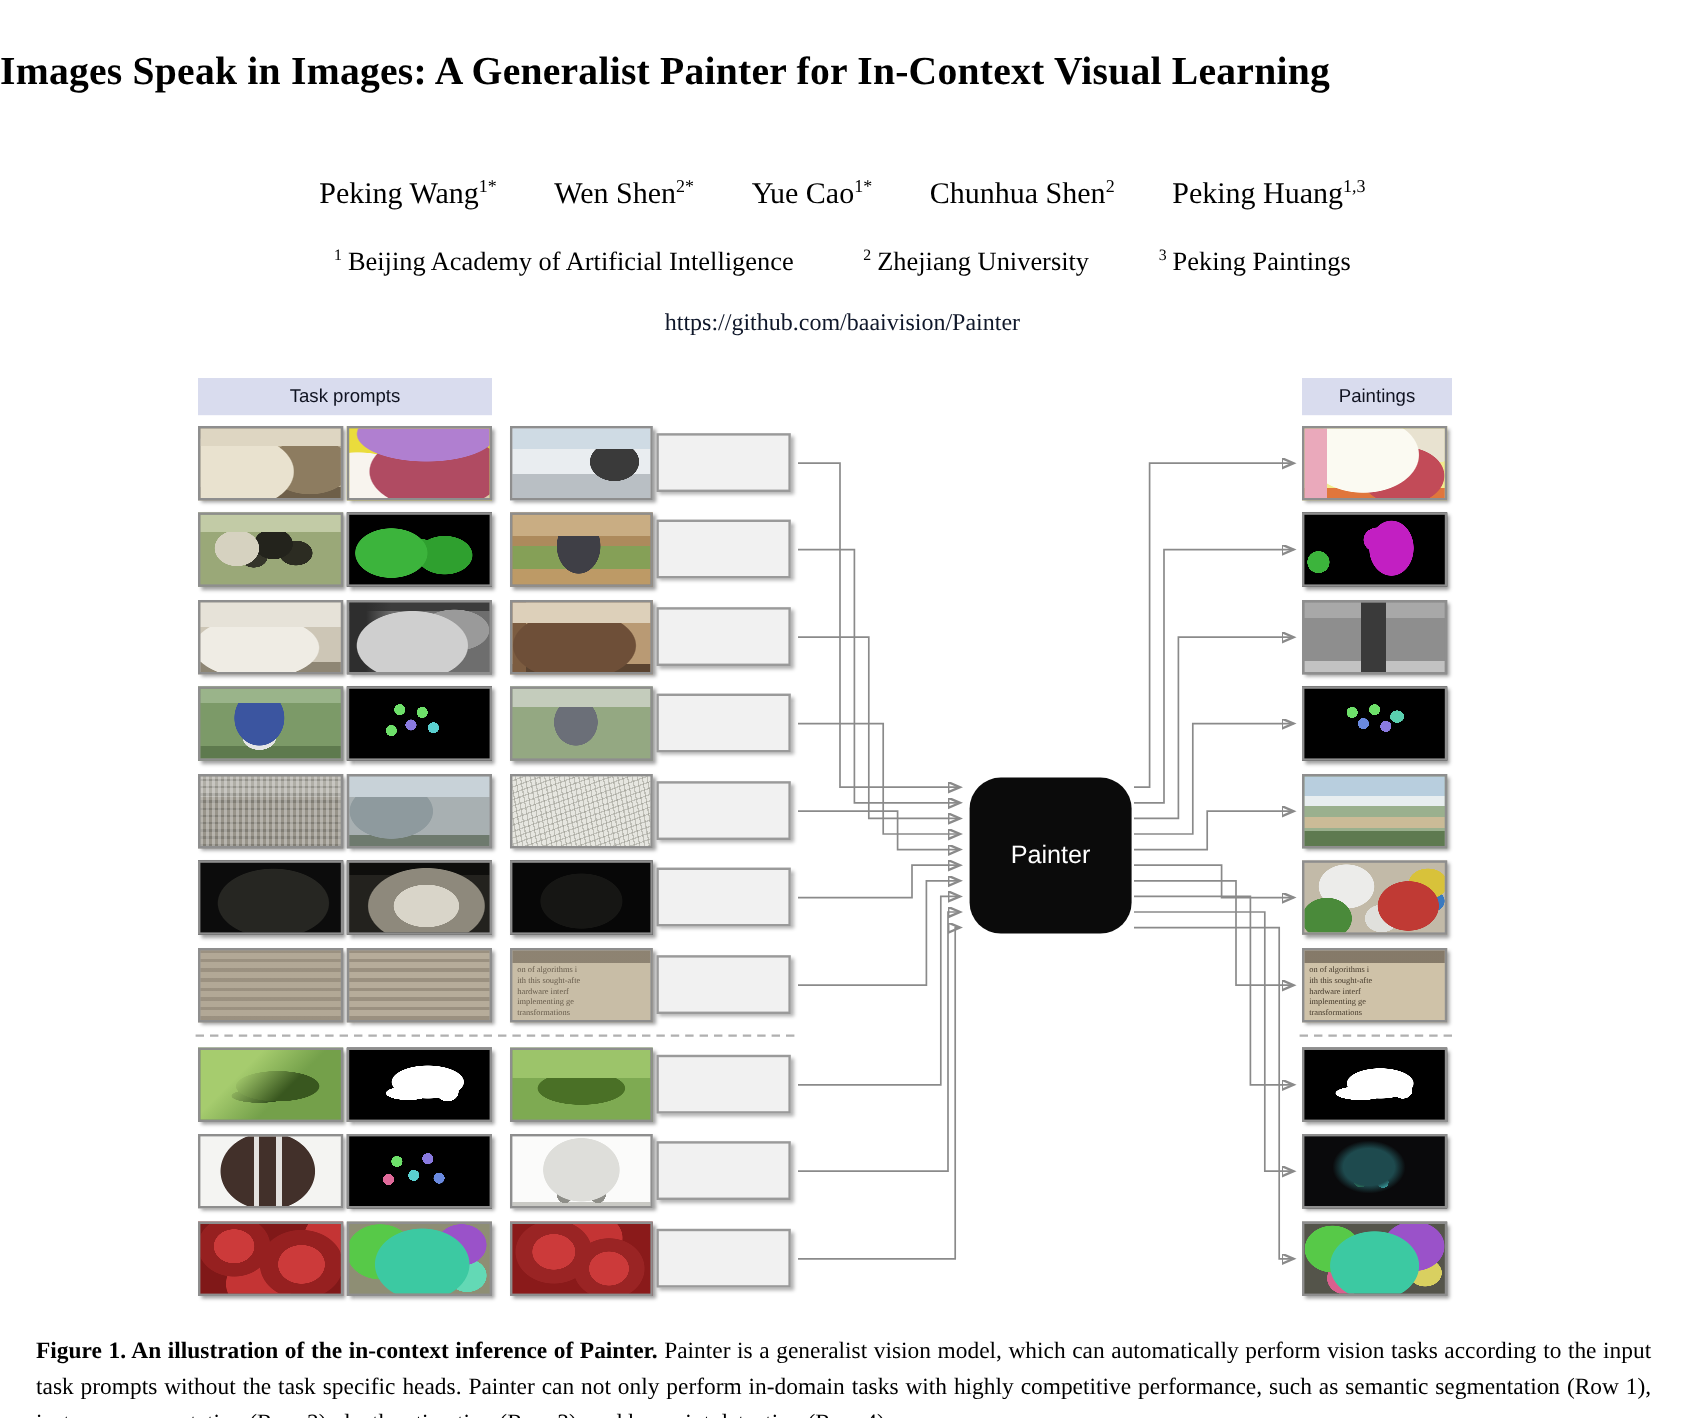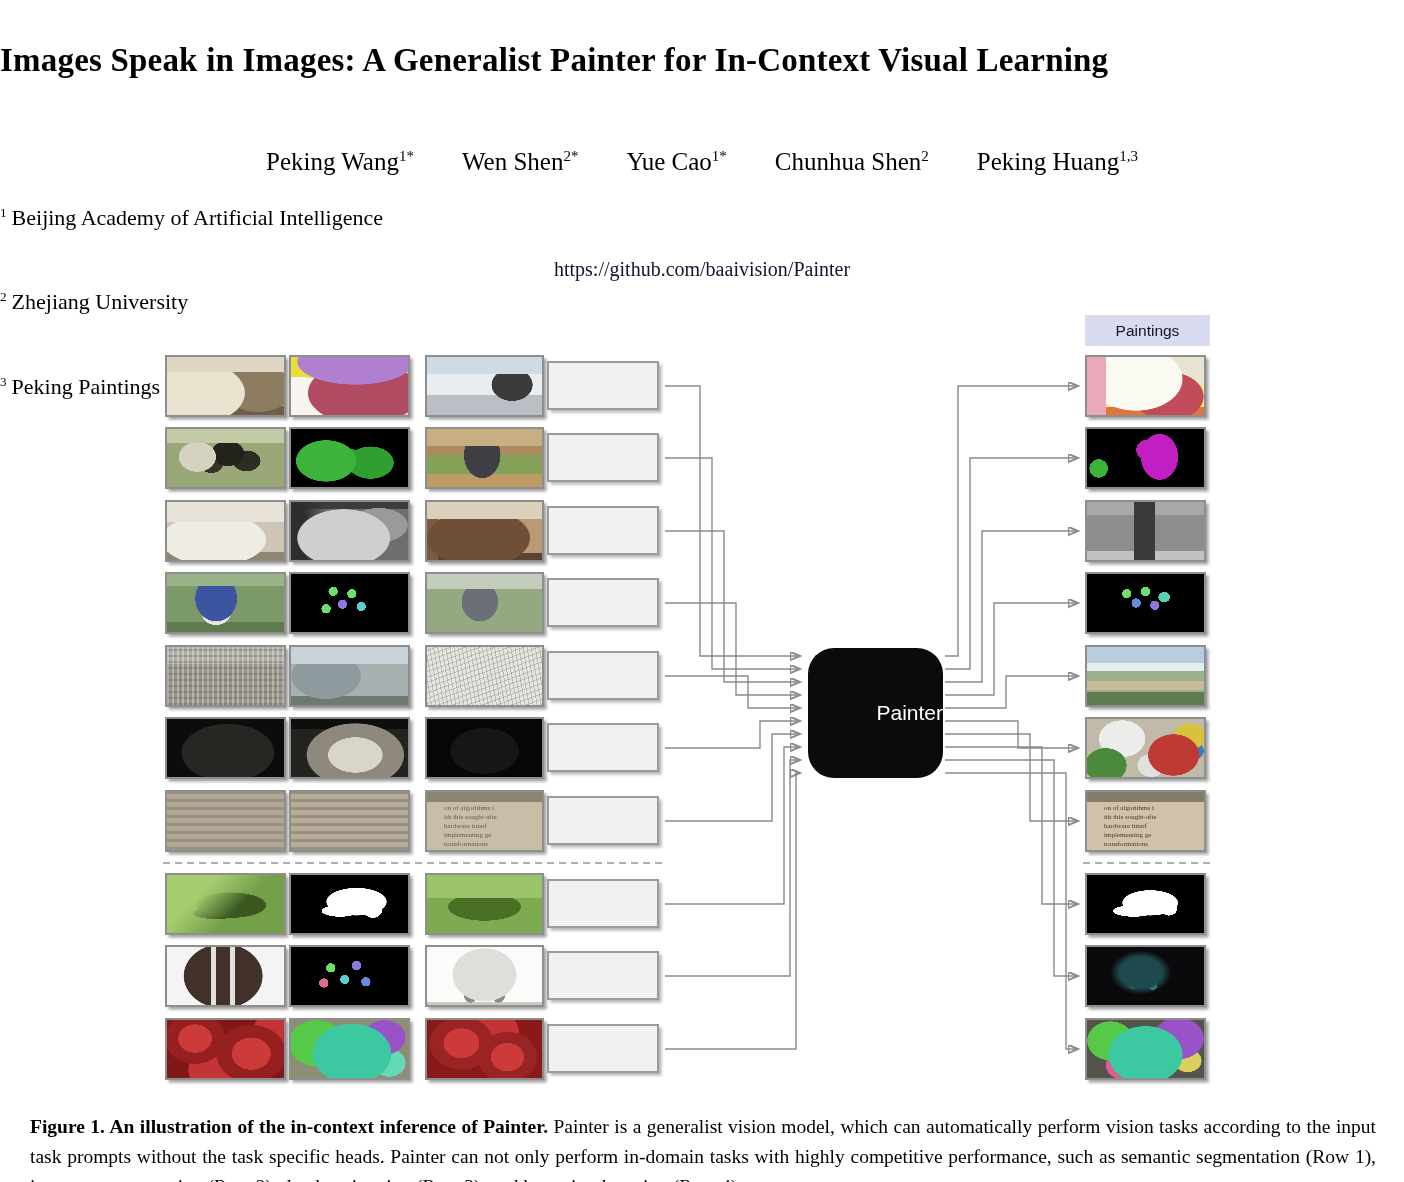--- a/index.html
+++ b/index.html
@@ -6,21 +6,21 @@
   .page{position:relative;width:1404px;height:1182px;background:#fff;overflow:hidden;
         font-family:"Liberation Serif",serif;color:#000;}
 
   .title{position:absolute;top:42px;left:0;right:0;text-align:left;
          font-size:33px;font-weight:700;letter-spacing:.2px;}
 
   .authors{position:absolute;top:148px;left:0;right:0;display:flex;justify-content:center;
            gap:48px;font-size:25px;}
   .authors sup,.affils sup{font-size:60%;}
   .affils{position:absolute;top:205px;left:0;right:0;display:flex;justify-content:center;
-          gap:58px;font-size:22px;flex-direction:column;}
+          gap:58px;font-size:22px;}
   .affils .aff sup{margin-right:5px;}
   .url{position:absolute;top:258px;left:0;right:0;text-align:center;font-size:20px;}
   .url a{color:#0f172a;text-decoration:none;cursor:pointer;}
 
   .colhead{position:absolute;top:315px;height:31px;background:#d9dcee;
            display:flex;align-items:center;justify-content:center;
            font-family:"Liberation Sans",sans-serif;font-size:15.5px;color:#101321;}
   .ch-task{left:165px;width:245px;}
   .ch-input{left:425px;width:238px;}
   .ch-paint{left:1085px;width:125px;}
@@ -32,32 +32,32 @@
   .th{position:absolute;top:0;height:62px;border:2px solid #8e8e8e;box-sizing:border-box;
       box-shadow:2.5px 2.5px 3px rgba(0,0,0,.38);background-size:100% 100%;}
   .ca{left:0;width:121px;}
   .cb{left:124px;width:121px;}
   .cin{left:260px;width:119px;}
   .cblank{left:382px;top:6px;width:112px;height:49px;background:#f1f1f1;
           border:2px solid #9a9a9a;box-shadow:2.5px 2.5px 3px rgba(0,0,0,.3);}
   .cp{left:920px;width:121px;}
 
   .painter{position:absolute;left:808px;top:648px;width:135px;height:130px;background:#0b0b0b;
-           border-radius:26px;display:flex;align-items:center;justify-content:flex-end;
+           border-radius:26px;display:flex;align-items:center;justify-content:center;
            color:#fff;font-family:"Liberation Sans",sans-serif;font-size:21px;}
 
   .arrows{position:absolute;left:0;top:0;pointer-events:none;}
   .arrows path{fill:none;stroke:#8a8a8a;stroke-width:1.4;}
 
   .caption{position:absolute;top:1112px;left:30px;width:1346px;font-size:19.5px;
            line-height:30px;text-align:justify;}
   .caption b{font-weight:700;}
 
   .micro{position:absolute;left:4px;top:12px;font-size:7px;line-height:9px;
-         color:rgba(48,36,24,.88);font-family:"Liberation Serif",serif;white-space:nowrap;margin-left:13px;}
+         color:rgba(48,36,24,.88);font-family:"Liberation Serif",serif;white-space:nowrap;}
   .blurry .micro{filter:blur(.4px);color:rgba(60,48,36,.7);}
 
   
   .t1a{background-color:#b5a88c;background-image:linear-gradient(180deg,#ded6c2 0 26%,rgba(0,0,0,0) 26%),radial-gradient(45% 55% at 22% 62%,#e9e2cf 0 98%,transparent 100%),radial-gradient(30% 40% at 78% 55%,#8d7c60 0 98%,transparent 100%),linear-gradient(0deg,#6e5f49 0 16%,transparent 16%);}
   .t1b{background-color:#eadc3c;background-image:radial-gradient(50% 40% at 55% 8%,#b07fd0 0 98%,transparent 100%),radial-gradient(48% 55% at 62% 62%,#b04b62 0 98%,transparent 100%),radial-gradient(42% 48% at 6% 82%,#f8f4ee 0 98%,transparent 100%),linear-gradient(0deg,#d8cdb0 0 10%,transparent 10%);}
   .in1{background-color:#e9edf0;background-image:linear-gradient(180deg,#cfdbe4 0 30%,transparent 30%),radial-gradient(18% 28% at 74% 48%,#3a3a3a 0 98%,transparent 100%),linear-gradient(0deg,#b9bfc4 0 34%,transparent 34%);}
   .p1{background-color:#f2ec8e;background-image:linear-gradient(90deg,#eaa9bb 0 16%,transparent 16%),radial-gradient(40% 55% at 42% 38%,#fbfaf2 0 98%,transparent 100%),radial-gradient(30% 42% at 70% 68%,#c24b58 0 98%,transparent 100%),radial-gradient(25% 30% at 90% 20%,#e8e2d0 0 98%,transparent 100%),linear-gradient(0deg,#e0763c 0 14%,transparent 14%);}
 
   .t2a{background-color:#9aa878;background-image:linear-gradient(180deg,#c2cba6 0 24%,transparent 24%),radial-gradient(16% 26% at 26% 48%,#d6d2c0 0 98%,transparent 100%),radial-gradient(14% 22% at 52% 42%,#23231c 0 98%,transparent 100%),radial-gradient(12% 18% at 68% 55%,#2c2c22 0 98%,transparent 100%),radial-gradient(10% 16% at 38% 60%,#35352a 0 98%,transparent 100%);}
   .t2b{background-color:#000;background-image:radial-gradient(26% 36% at 30% 55%,#3cb43c 0 98%,transparent 100%),radial-gradient(20% 28% at 68% 58%,#2fa02f 0 98%,transparent 100%),radial-gradient(10% 14% at 50% 48%,#2fa02f 0 98%,transparent 100%);}
@@ -122,20 +122,21 @@
   <div class="affils">
     <span class="aff"><sup>1</sup><span>Beijing Academy of Artificial Intelligence</span></span>
     <span class="aff"><sup>2</sup><span>Zhejiang University</span></span>
     <span class="aff"><sup>3</sup><span>Peking Paintings</span></span>
   </div>
 
   <div class="url">
     <a>https://github.com/baaivision/Painter</a>
   </div>
 
+  <div class="colhead ch-task">Task prompts</div>
   <div class="colhead ch-paint">Paintings</div>
 
   <div class="row r1">
     <div class="th ca t1a"></div>
     <div class="th cb t1b"></div>
     <div class="th cin in1"></div>
     <div class="th cblank"></div>
     <div class="th cp p1"></div>
   </div>
 

